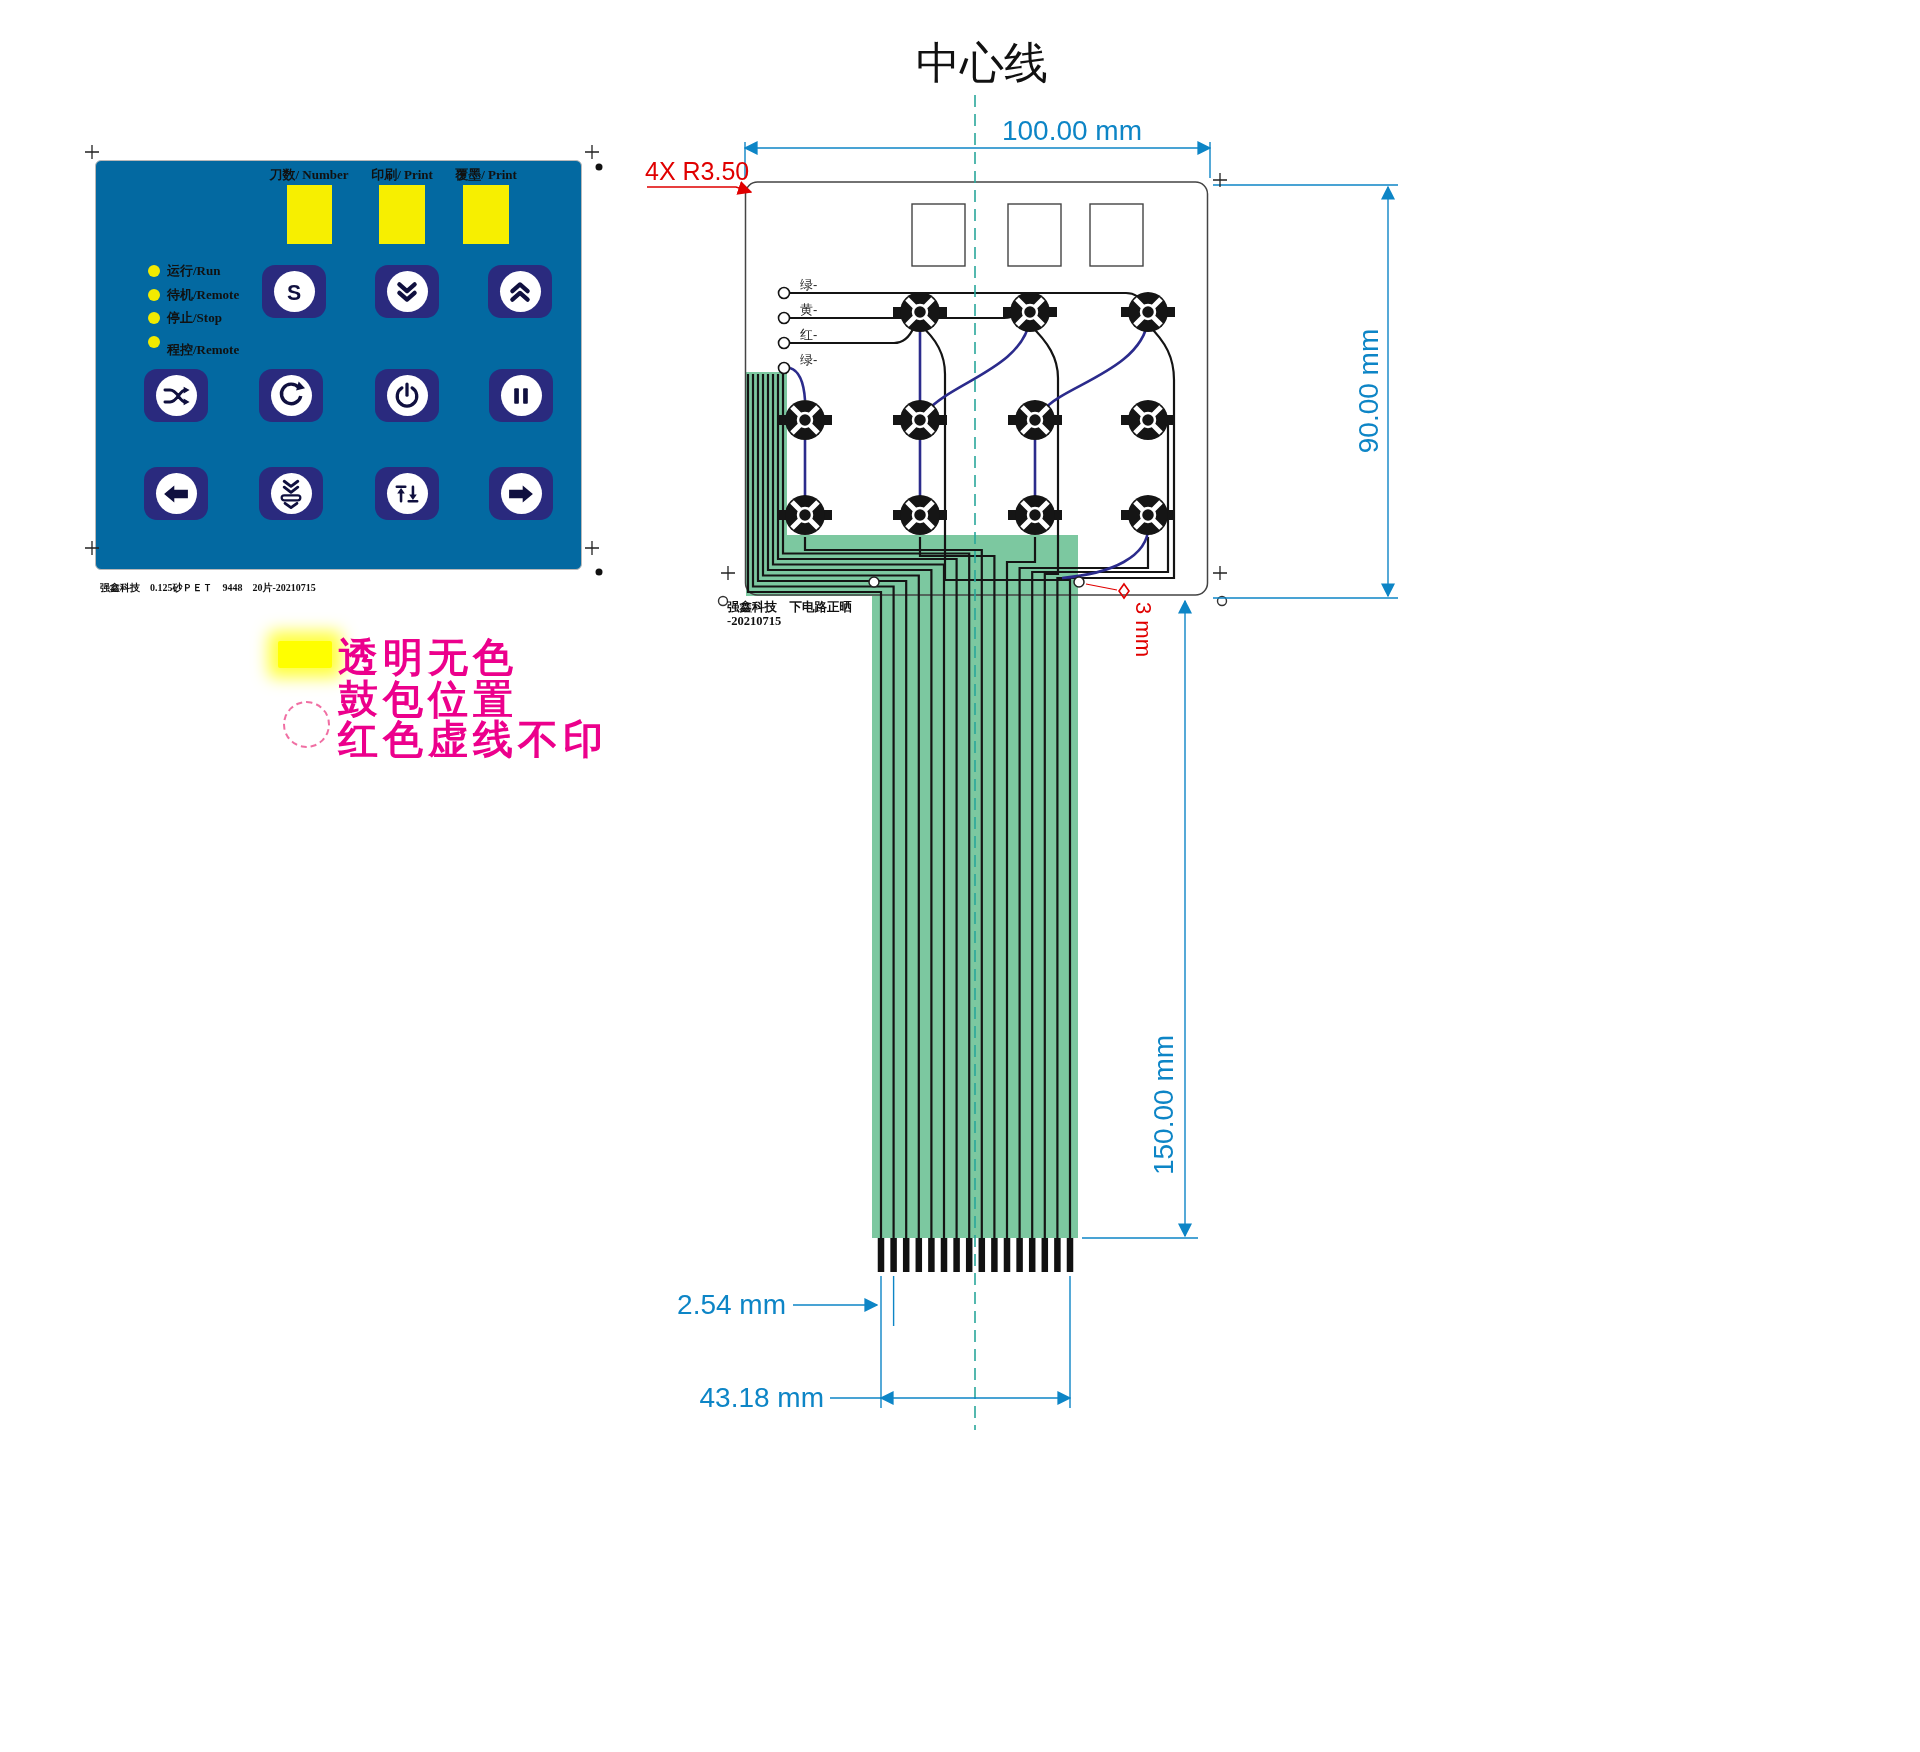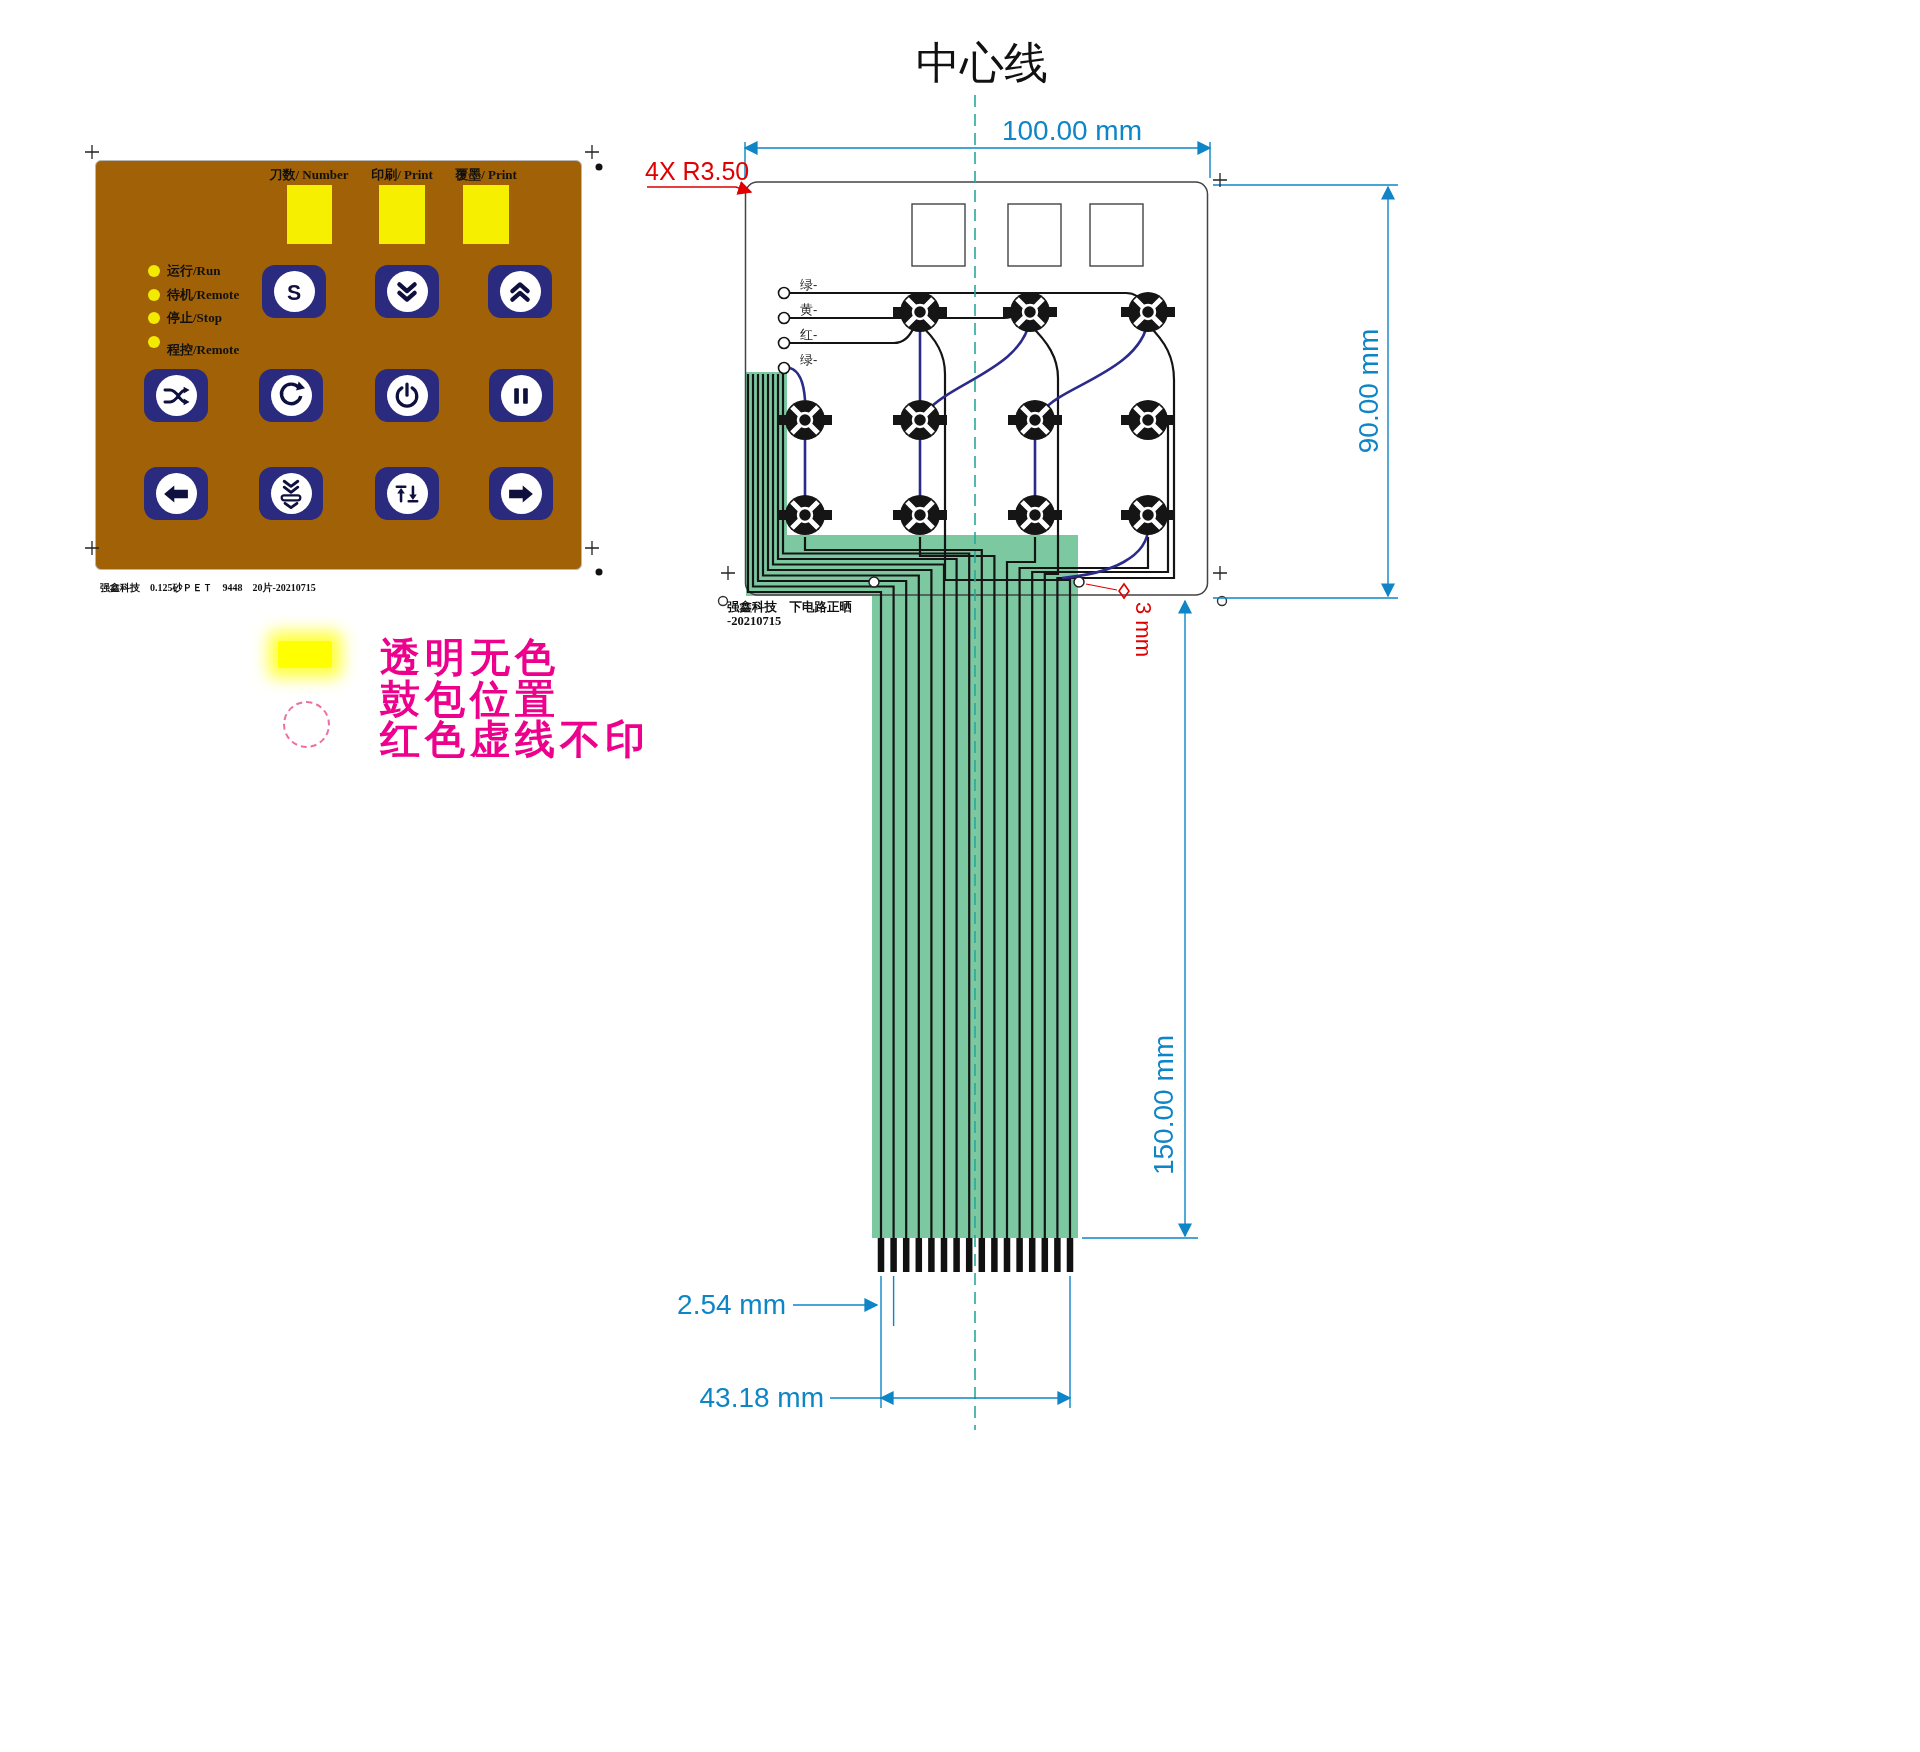--- a/index.html
+++ b/index.html
@@ -1,41 +1,41 @@
 <!DOCTYPE html>
 <html><head>
 <meta charset="utf-8">
 <style>
   * { margin:0; padding:0; box-sizing:border-box; }
   html,body { background:#fff; }
   body { width:1920px; height:1752px; position:relative; font-family:"Liberation Sans",sans-serif; overflow:hidden; }
 
   
   .panel { position:absolute; left:95px; top:160px; width:487px; height:410px;
-           background:#a16207; border:1px solid #b9b9b9; border-radius:6px; }
+           background:#0369a1; border:1px solid #b9b9b9; border-radius:6px; }
   .win-label { position:absolute; top:5px; transform:translateX(-50%); white-space:nowrap;
                font-family:"Liberation Serif",serif; font-weight:bold; font-size:13px; color:#111; }
   .win { position:absolute; top:24px; height:59px; background:#f7ef00; }
   .led-dot { position:absolute; left:52px; width:12px; height:12px; border-radius:50%; background:#f2ea00; }
   .led-label { position:absolute; left:71px; white-space:nowrap;
                font-family:"Liberation Serif",serif; font-weight:bold; font-size:13px; color:#111; }
   .btn { position:absolute; width:64px; height:53px; background:#2a2a7e; border-radius:13px;
          display:flex; align-items:center; justify-content:center; }
   .btn-c { width:41px; height:41px; background:#fff; border-radius:50%;
            display:flex; align-items:center; justify-content:center; }
   .btn-c svg { width:34px; height:34px; display:block; }
   .panel-footer { position:absolute; left:100px; top:581px; white-space:nowrap;
                   font-family:"Liberation Serif",serif; font-weight:bold; font-size:10px; color:#111; }
 
   
   .legend-swatch { position:absolute; left:278px; top:641px; width:54px; height:27px;
                    background:#ffff00; border-radius:2px;
                    box-shadow:0 0 16px 10px rgba(255,255,0,.75); }
   .legend-text { position:absolute; left:338px; white-space:nowrap; font-weight:bold;
-                 font-size:40px; letter-spacing:5px; color:#ec008c;padding-left:42px; }
+                 font-size:40px; letter-spacing:5px; color:#ec008c; }
   .legend-circle { position:absolute; left:283px; top:701px; width:47px; height:47px;
                    border:2.5px dashed #f06fa3; border-radius:50%; }
 
   
   #drawing-svg { position:absolute; left:0; top:0; }
   .dimtxt { font-family:"Liberation Sans",sans-serif; font-size:28px; fill:#0d85c6; }
   .redtxt { font-family:"Liberation Sans",sans-serif; fill:#e00000; }
   .smalltxt { font-family:"Liberation Serif",serif; font-weight:bold; fill:#111; }
 </style>
 </head>

